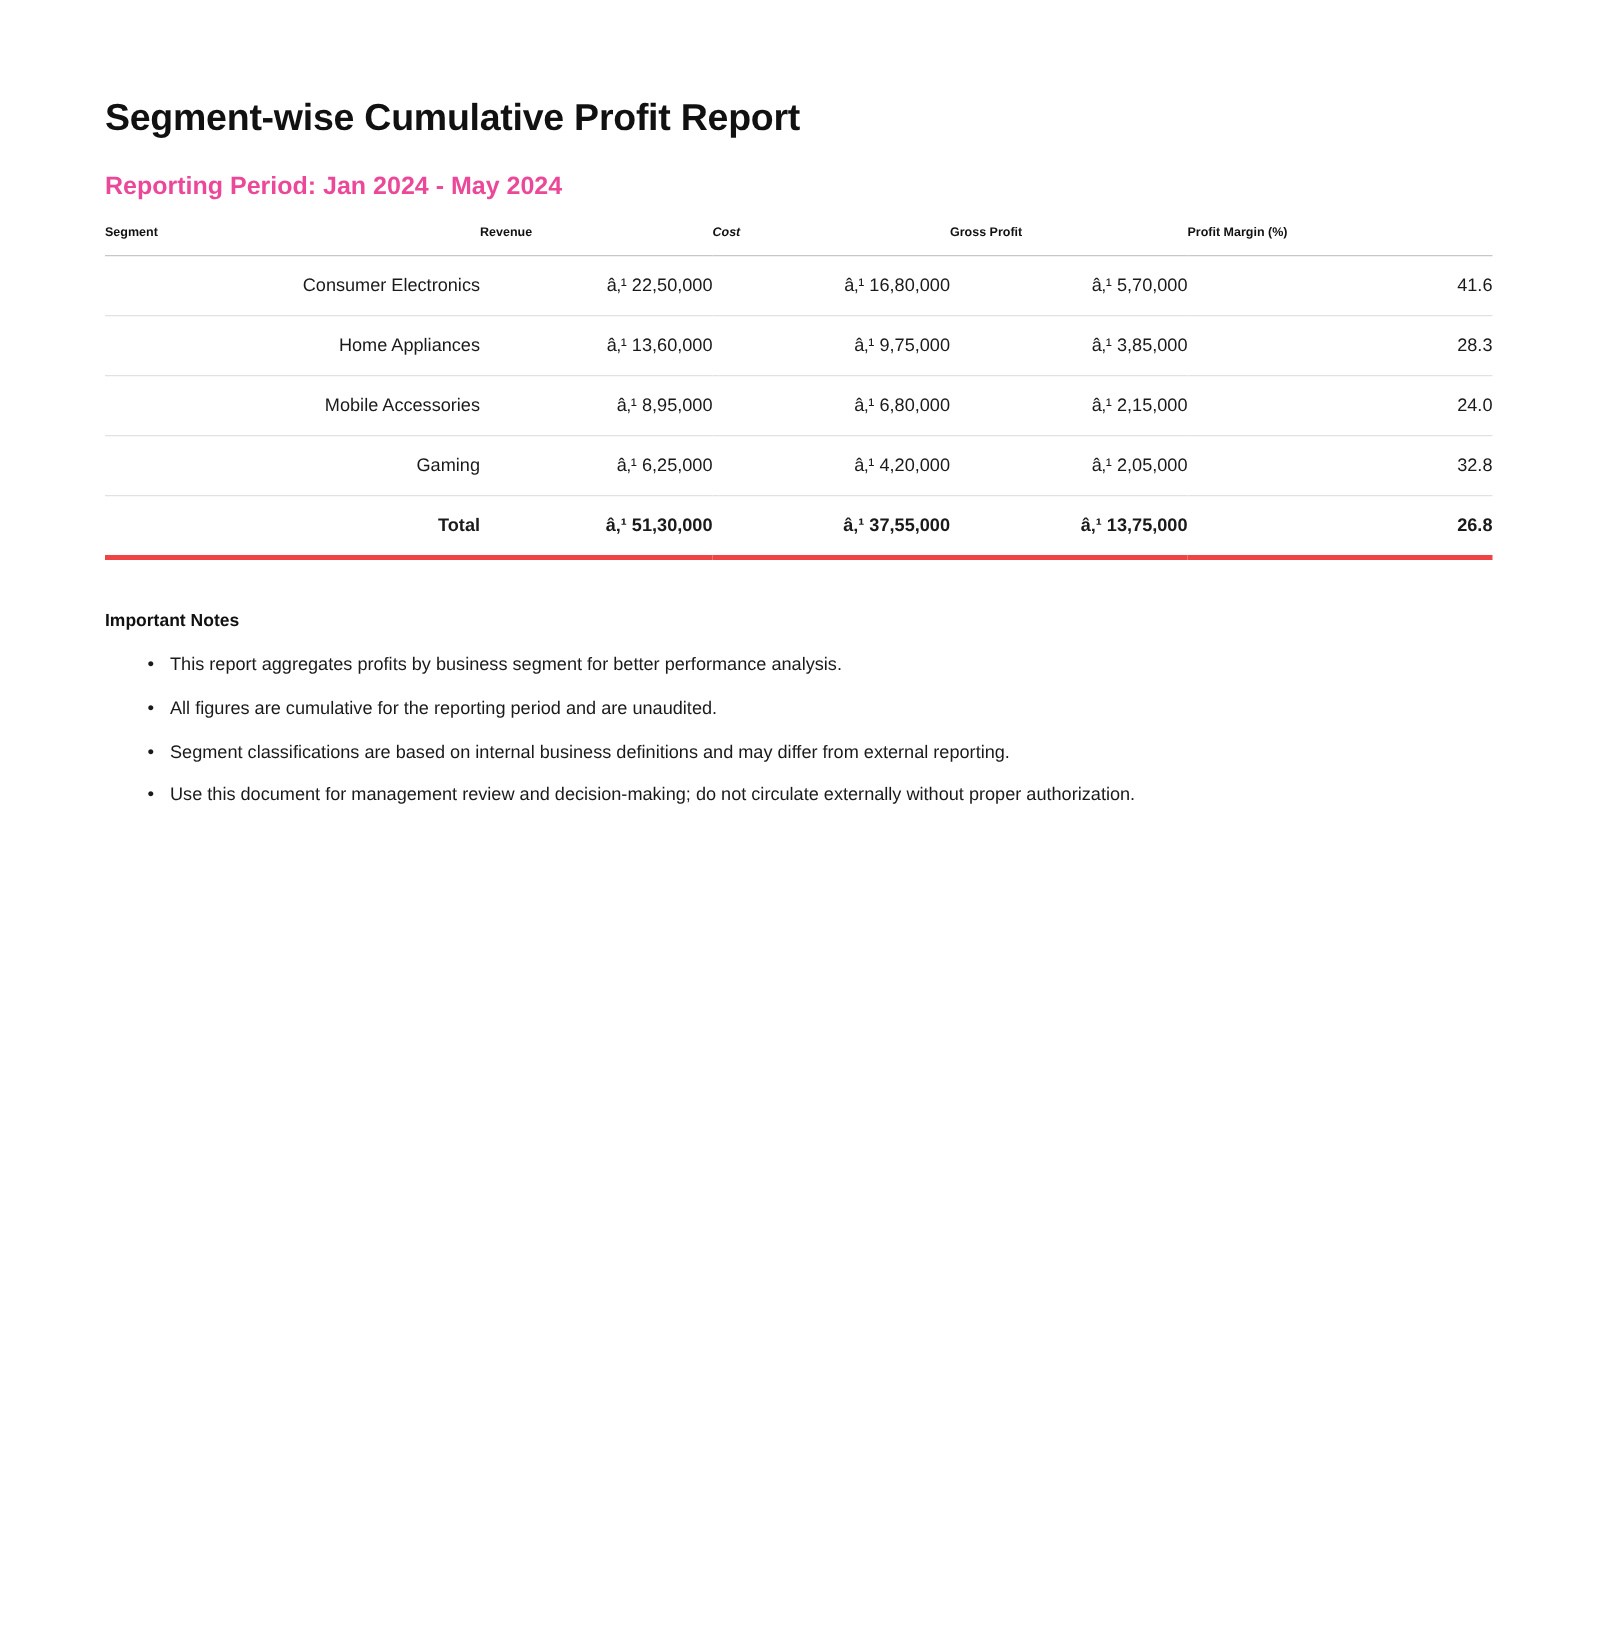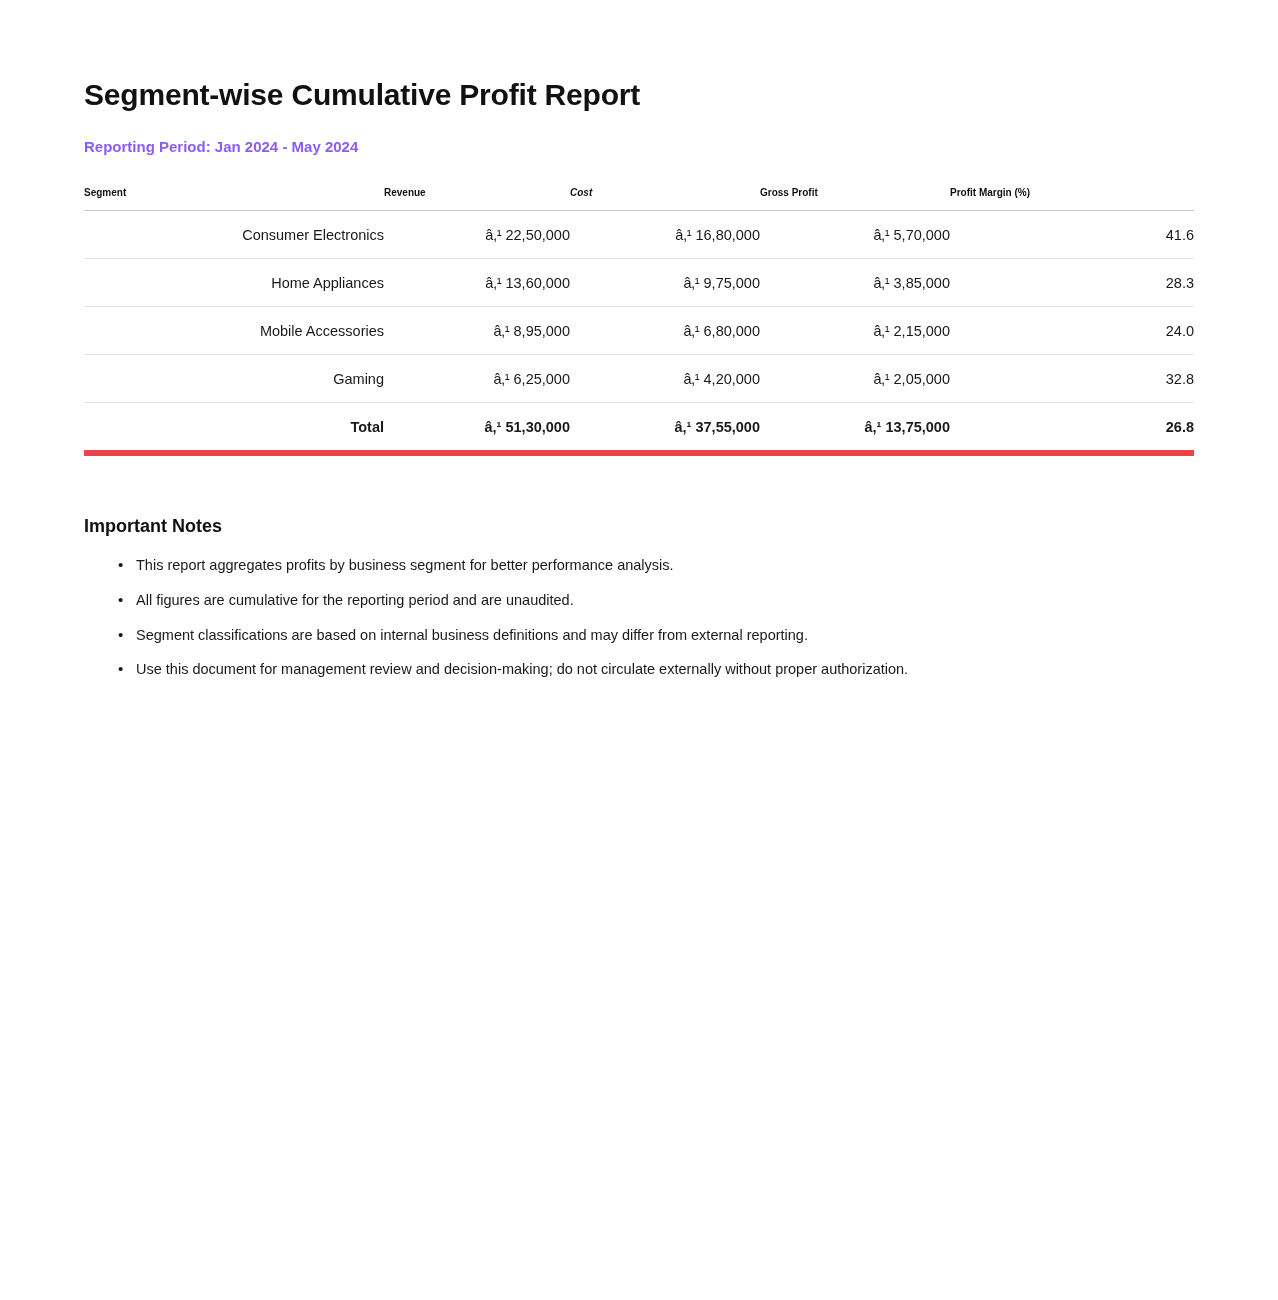--- a/index.html
+++ b/index.html
@@ -19,24 +19,24 @@
     box-sizing: border-box;
   }
   .doc-title {
     font-size: 30px;
     font-weight: bold;
     letter-spacing: -0.2px;
     margin: 0 0 26px 0;
     color: #111111;
   }
   .period {
-    font-size: 15px;
+    font-size: 20px;
     font-weight: bold;
-    margin: 0 0 26px 0;
-    color: #8b5cf6;
+    margin: 0 0 14px 0;
+    color: #ec4899;
   }
   table.report {
     width: 1110px;
     border-collapse: collapse;
     font-size: 14.5px;
   }
   table.report th {
     text-align: left;
     font-weight: bold;
     font-size: 10px;
@@ -46,32 +46,32 @@
   }
   table.report td {
     text-align: right;
     padding: 16px 0 15px 0;
     border-bottom: 1px solid #e2e2e2;
     color: #1a1a1a;
     font-size: 14.5px;
   }
   table.report tr.total-row td {
     font-weight: bold;
-    border-bottom: 6px solid #ef4444;
+    border-bottom: 4px solid #ef4444;
   }
   .col-segment { width: 300px; }
   .col-revenue { width: 186px; }
   .col-cost    { width: 190px; font-style: italic; }
   .col-gross   { width: 190px; }
   .col-margin  { width: 244px; }
 
   .notes-title {
-    font-size: 18px;
+    font-size: 14px;
     font-weight: bold;
-    margin: 60px 0 18px 0;
+    margin: 40px 0 18px 0;
     color: #111111;
   }
   ul.notes {
     margin: 16px;
     padding: 0 0 0 18px;
     list-style: none;
   }
   ul.notes li {
     position: relative;
     font-size: 14.5px;

